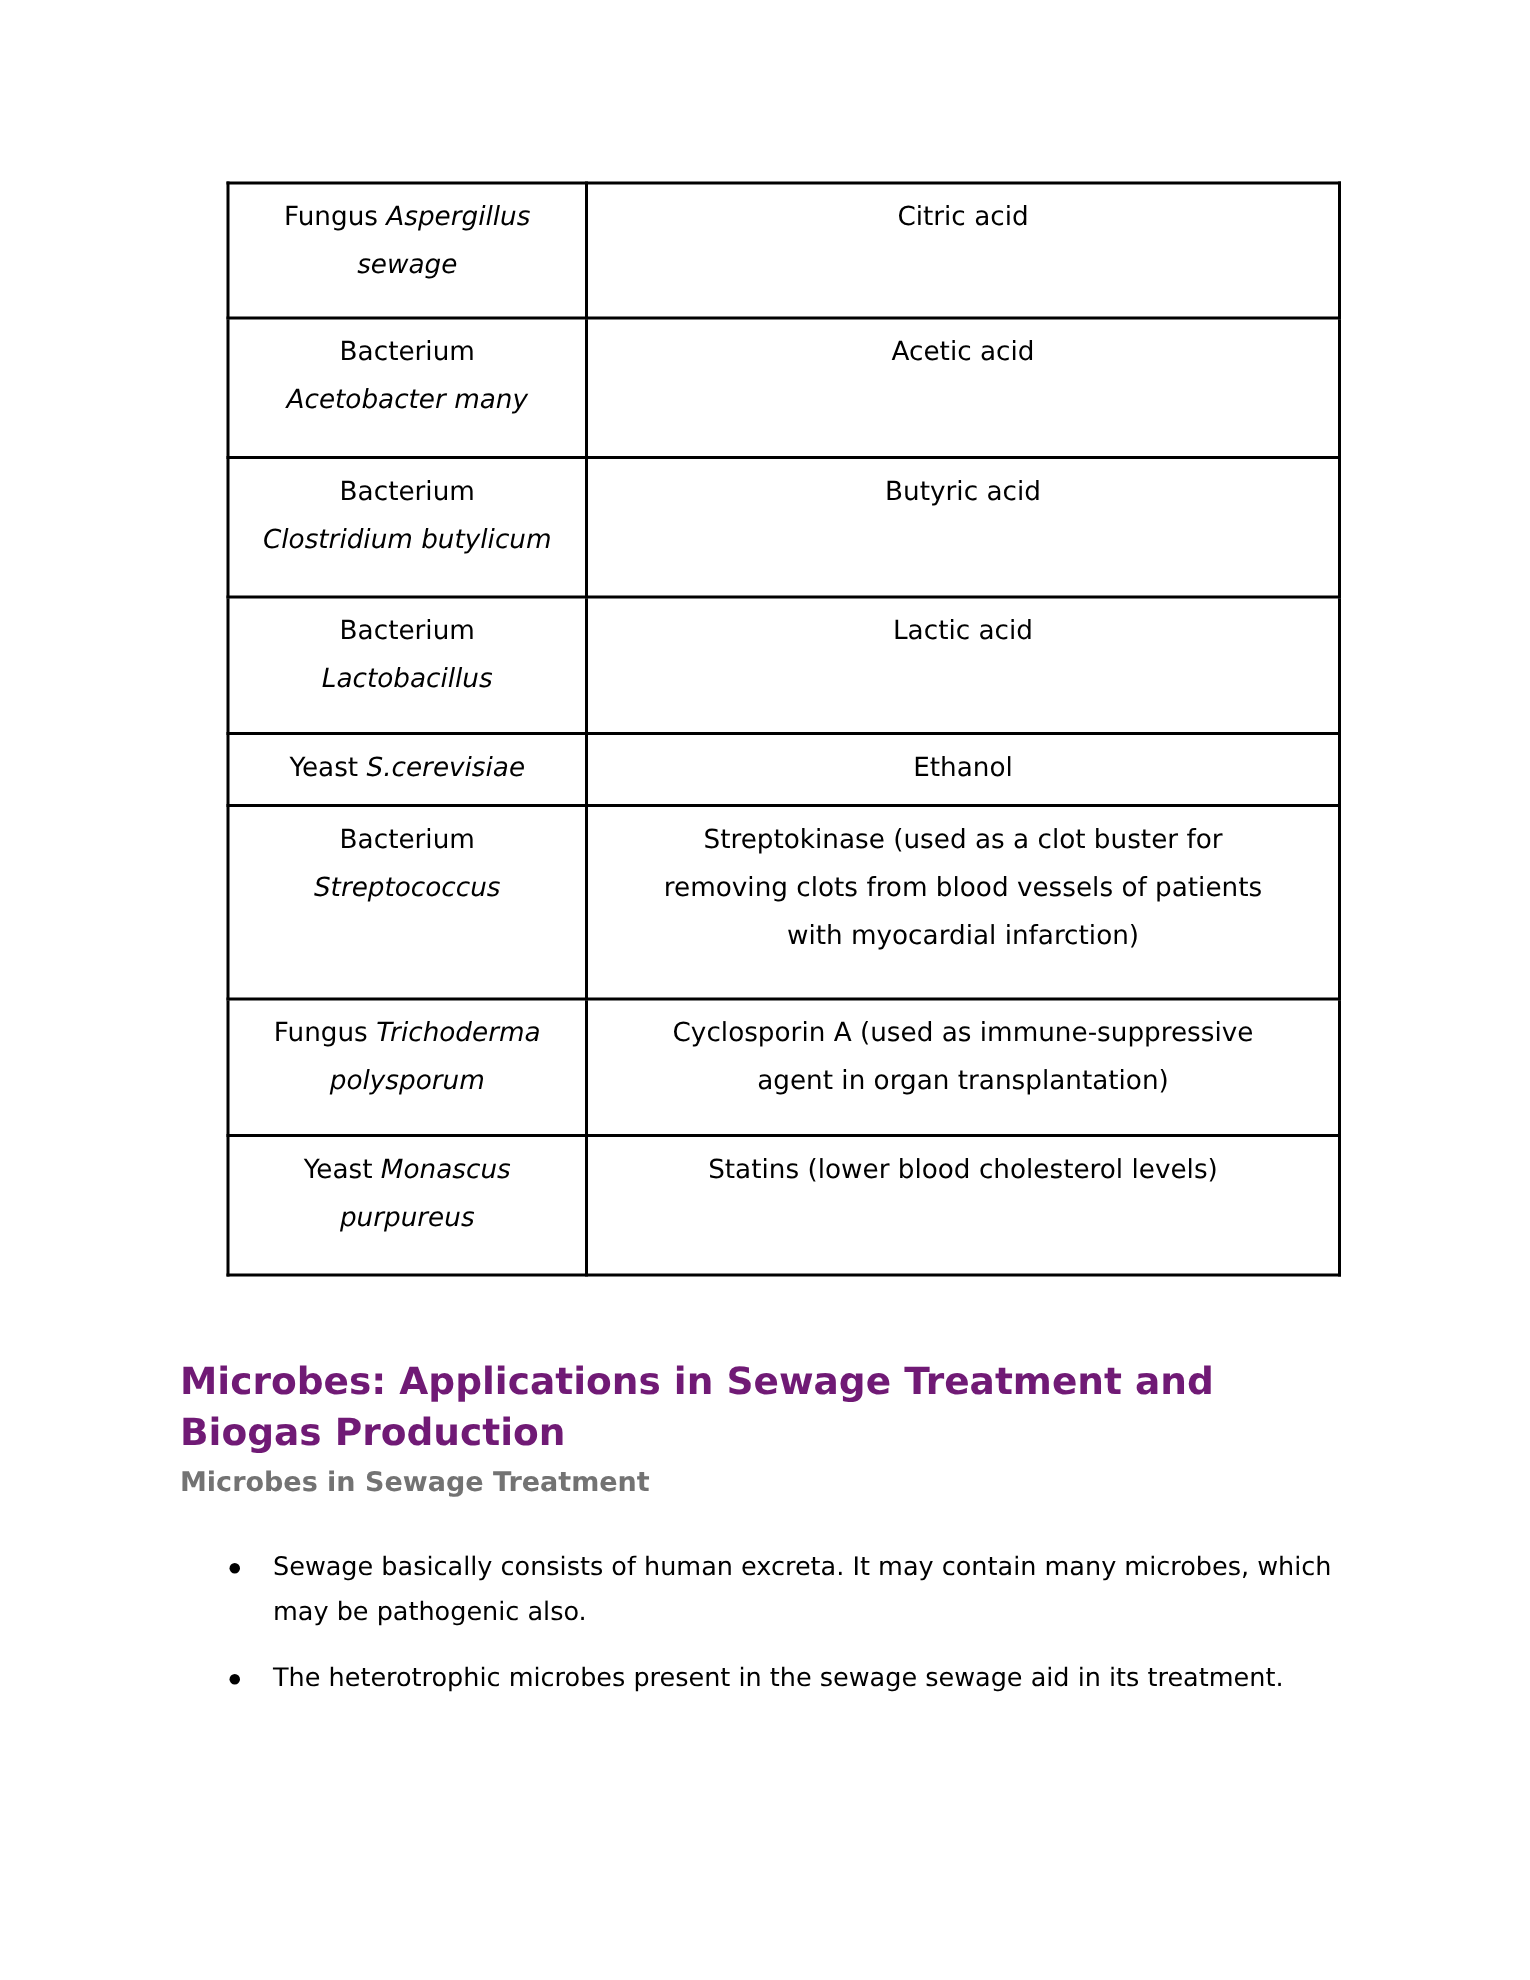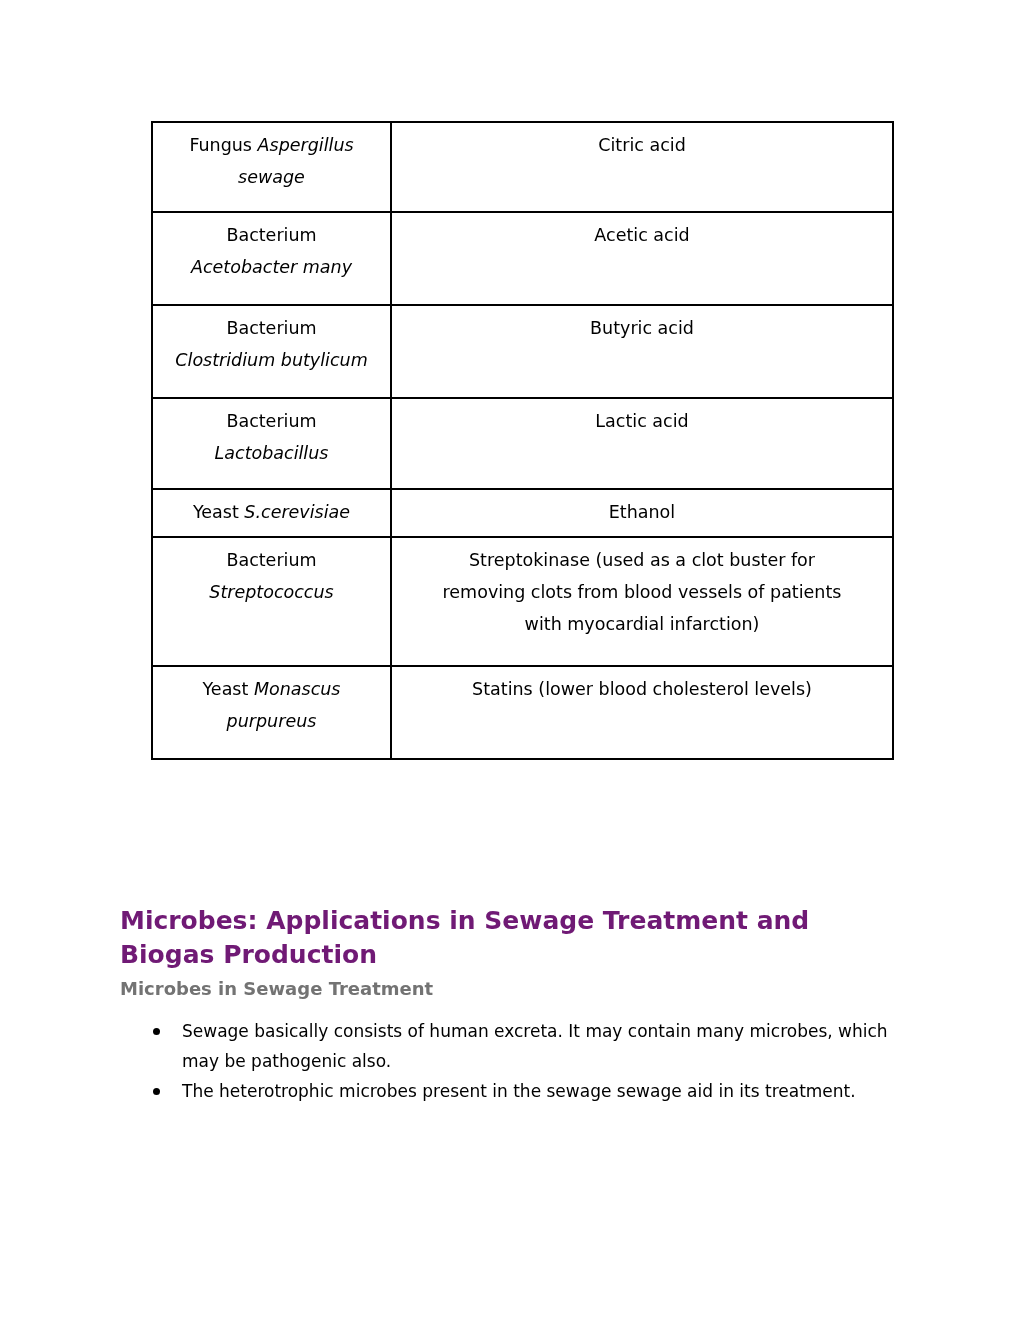--- a/index.html
+++ b/index.html
@@ -43,20 +43,21 @@
   .bullet-list {
     position: absolute; left: 120px; top: 1016px;
     width: 800px;
     list-style: none;
   }
   .bullet-list li {
     position: relative;
     padding-left: 62px;
     font-size: 17px;
     line-height: 30px;
+    margin-top: 14px;
   }
   .bullet-list li::before {
     content: "";
     position: absolute; left: 33px; top: 12px;
     width: 7px; height: 7px;
     border-radius: 50%;
     background: #000000;
   }
 </style>
 </head>
@@ -116,20 +117,30 @@
         <td>
           <div class="cell-line"><span>Bacterium</span></div>
           <div class="cell-line"><i>Streptococcus</i></div>
         </td>
         <td>
           <div class="cell-line">Streptokinase (used as a clot buster for</div>
           <div class="cell-line">removing clots from blood vessels of patients</div>
           <div class="cell-line">with myocardial infarction)</div>
         </td>
       </tr>
+      <tr style="height: 91px;">
+        <td>
+          <div class="cell-line"><span>Fungus </span><i>Trichoderma</i></div>
+          <div class="cell-line"><i>polysporum</i></div>
+        </td>
+        <td>
+          <div class="cell-line">Cyclosporin A (used as immune-suppressive</div>
+          <div class="cell-line">agent in organ transplantation)</div>
+        </td>
+      </tr>
       <tr style="height: 93px; padding-left: 44px;">
         <td>
           <div class="cell-line"><span>Yeast </span><i>Monascus</i></div>
           <div class="cell-line"><i>purpureus</i></div>
         </td>
         <td>
           <div class="cell-line">Statins (lower blood cholesterol levels)</div>
         </td>
       </tr>
     </tbody>

